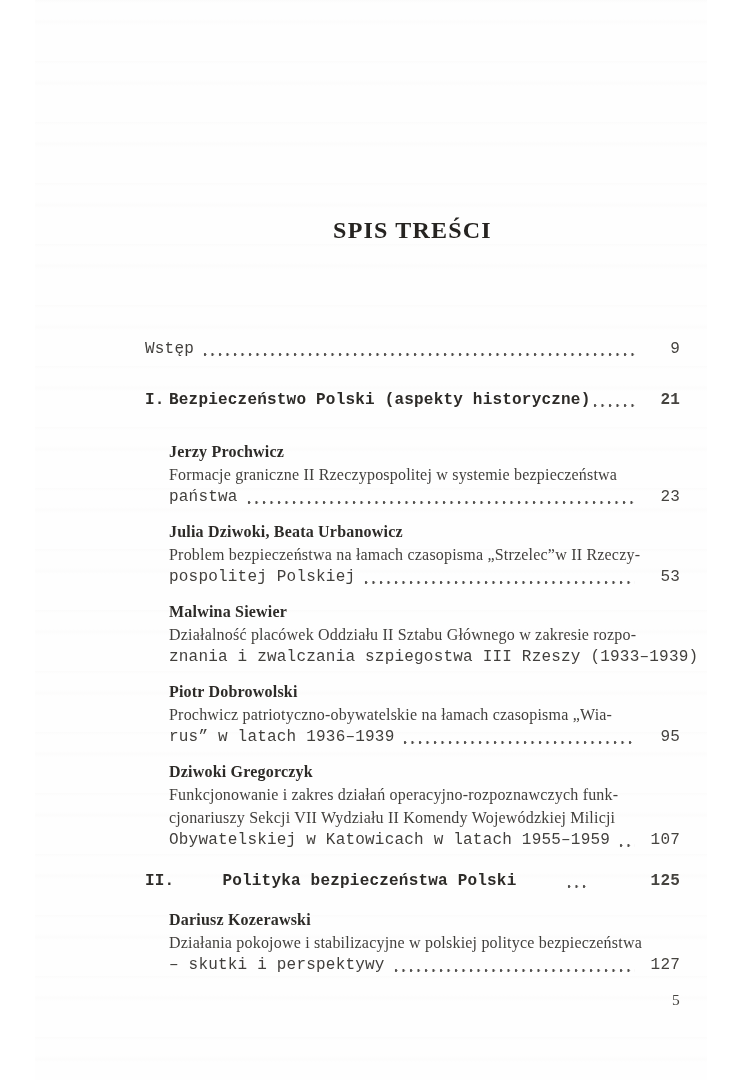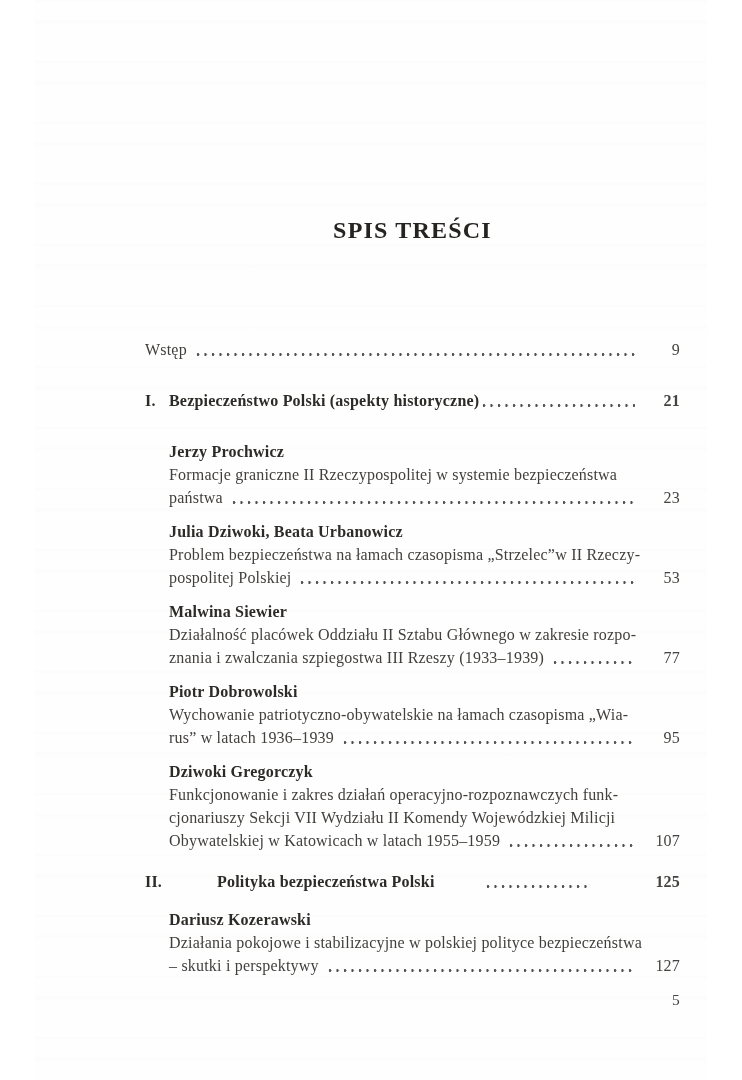--- a/index.html
+++ b/index.html
@@ -40,20 +40,21 @@
     font-size: 24px;
     font-weight: bold;
     letter-spacing: 1.2px;
     line-height: 36px;
     color: #262421;
   }
   .row {
     display: flex;
     align-items: flex-end;
     line-height: 23px;
+    font-family: Liberation Mono, monospace;
   }
   .row .text { flex: 0 0 auto; }
   .leader {
     flex: 1 1 auto;
     min-width: 14px;
     align-self: flex-end;
     height: 5px;
     margin: 0 0 4px 9px;
     background-image: radial-gradient(circle at 2px 2.5px, #4c4a47 1.1px, rgba(0,0,0,0) 1.5px);
     background-size: 7.5px 5px;
@@ -145,21 +146,21 @@
       <div class="line">Działalność placówek Oddziału II Sztabu Głównego w zakresie rozpo-</div>
       <div class="row">
         <span class="text">znania i zwalczania szpiegostwa III Rzeszy (1933–1939)</span>
         <span class="leader"></span>
         <span class="page-num">77</span>
       </div>
     </div>
 
     <div class="article mt-block">
       <div class="authors">Piotr Dobrowolski</div>
-      <div class="line">Wychowanie patriotyczno-obywatelskie na łamach czasopisma „Wia-</div>
+      <div class="line">Prochwicz patriotyczno-obywatelskie na łamach czasopisma „Wia-</div>
       <div class="row">
         <span class="text">rus” w latach 1936–1939</span>
         <span class="leader"></span>
         <span class="page-num">95</span>
       </div>
     </div>
 
     <div class="article mt-block">
       <div class="authors">Dziwoki Gregorczyk</div>
       <div class="line">Funkcjonowanie i zakres działań operacyjno-rozpoznawczych funk-</div>

